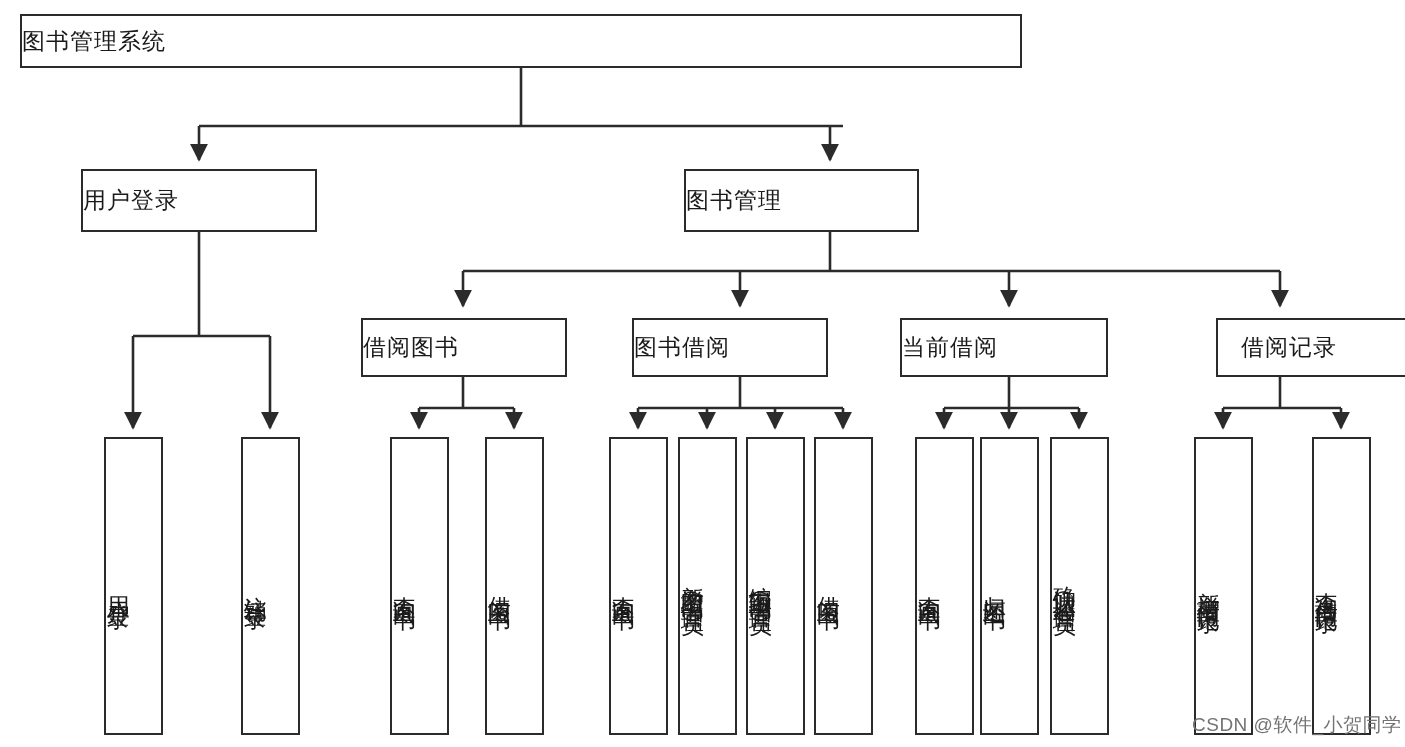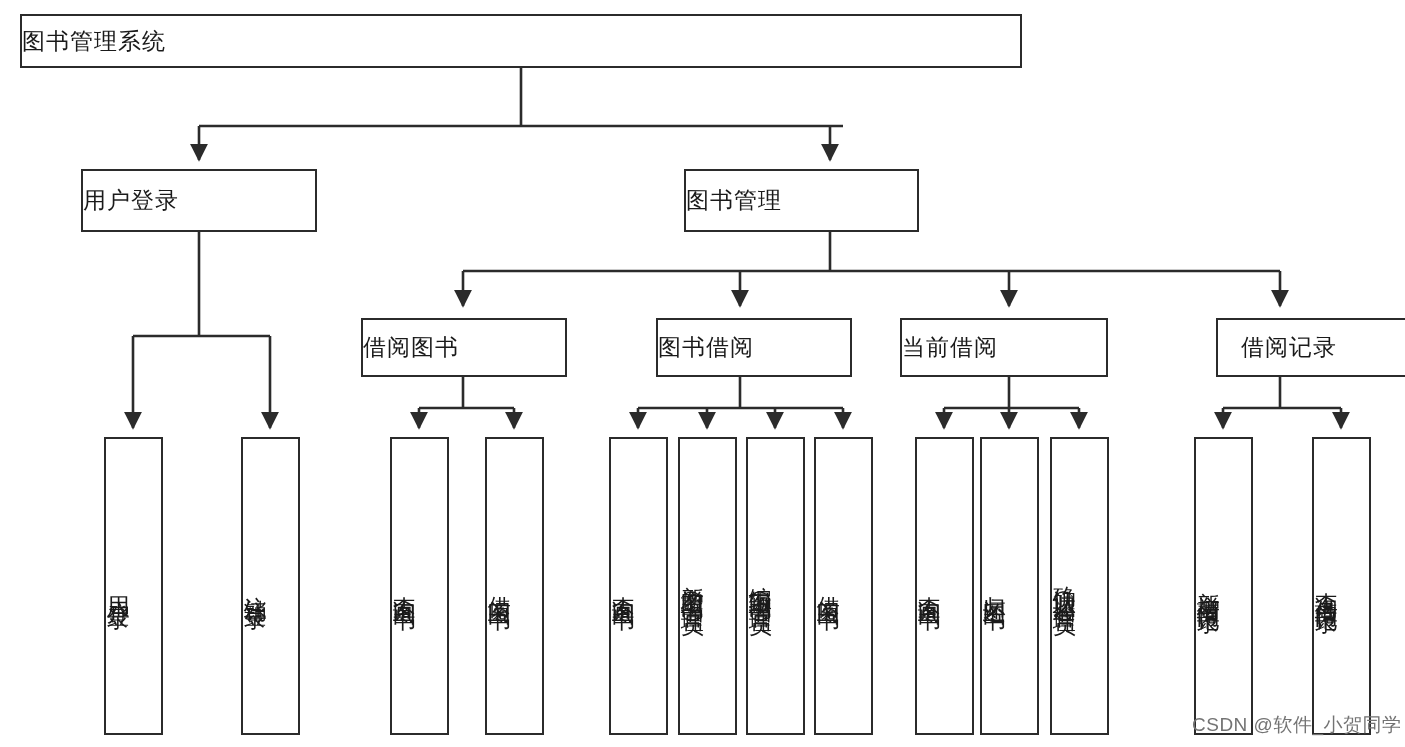--- a/index.html
+++ b/index.html
@@ -125,21 +125,21 @@
   <div class="node horiz" style="left:81px; top:169px; width:236px; height:63px;">
     <span class="htext">用户登录</span>
   </div>
   <div class="node horiz" style="left:684px; top:169px; width:235px; height:63px;">
     <span class="htext">图书管理</span>
   </div>
 
   <div class="node horiz" style="left:361px; top:318px; width:206px; height:59px;">
     <span class="htext">借阅图书</span>
   </div>
-  <div class="node horiz" style="left:632px; top:318px; width:196px; height:59px;margin-left:24px;">
+  <div class="node horiz" style="left:632px; top:318px; width:196px; height:59px;">
     <span class="htext">图书借阅</span>
   </div>
   <div class="node horiz" style="left:900px; top:318px; width:208px; height:59px;">
     <span class="htext">当前借阅</span>
   </div>
   <div class="node horiz" style="left:1216px; top:318px; width:216px; height:59px;padding-left:23px;">
     <span class="htext">借阅记录</span>
   </div>
 
   <div class="node vert" style="left:104px; top:437px; width:59px; height:298px;">

